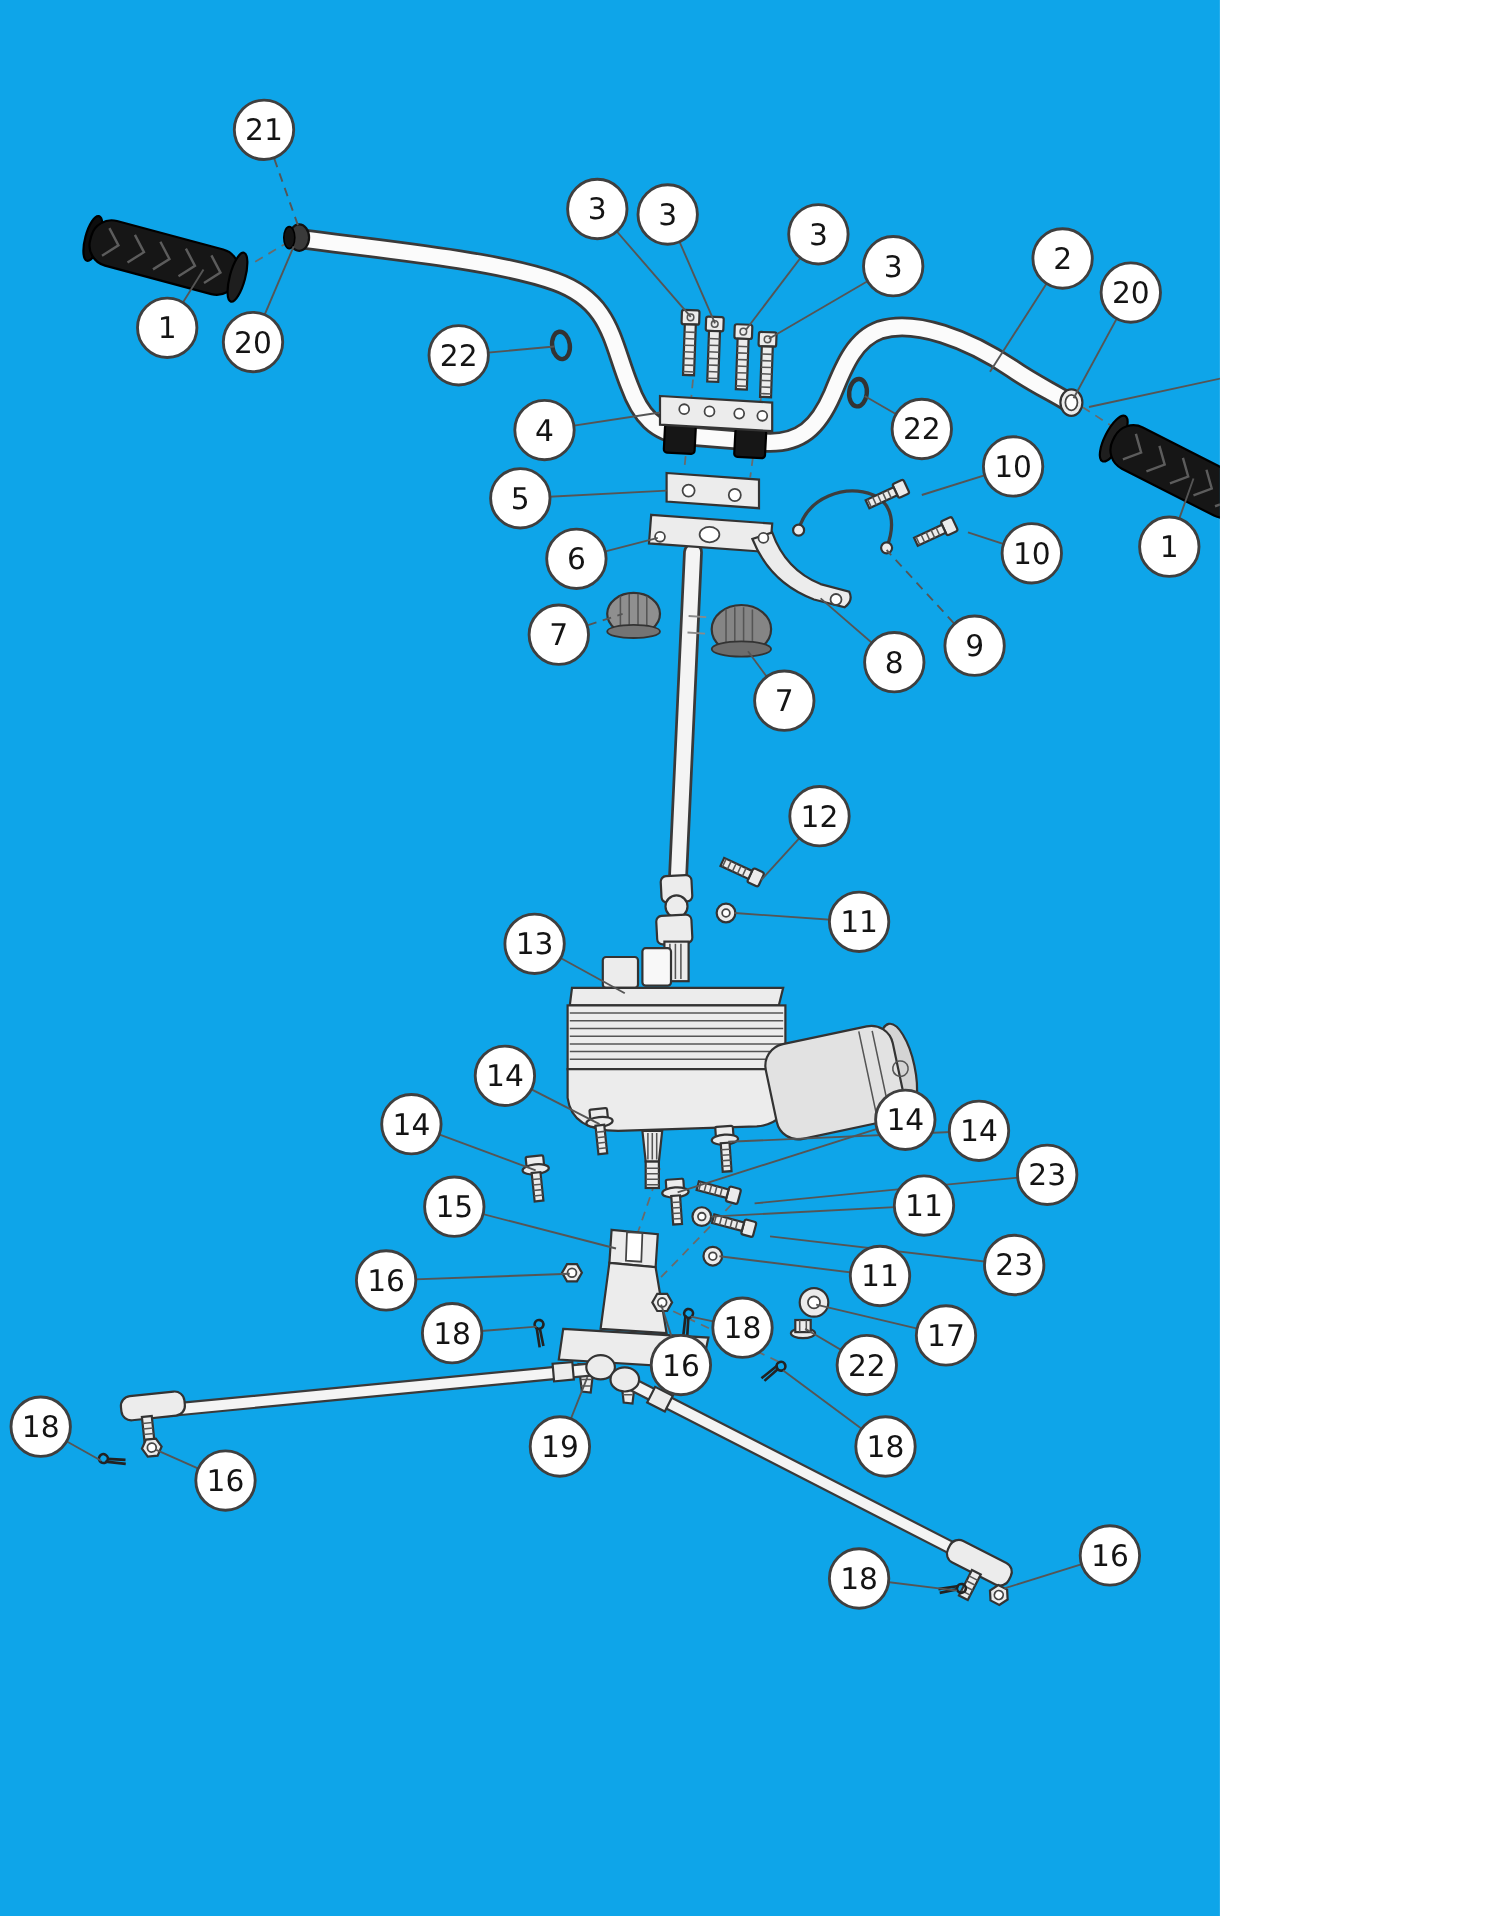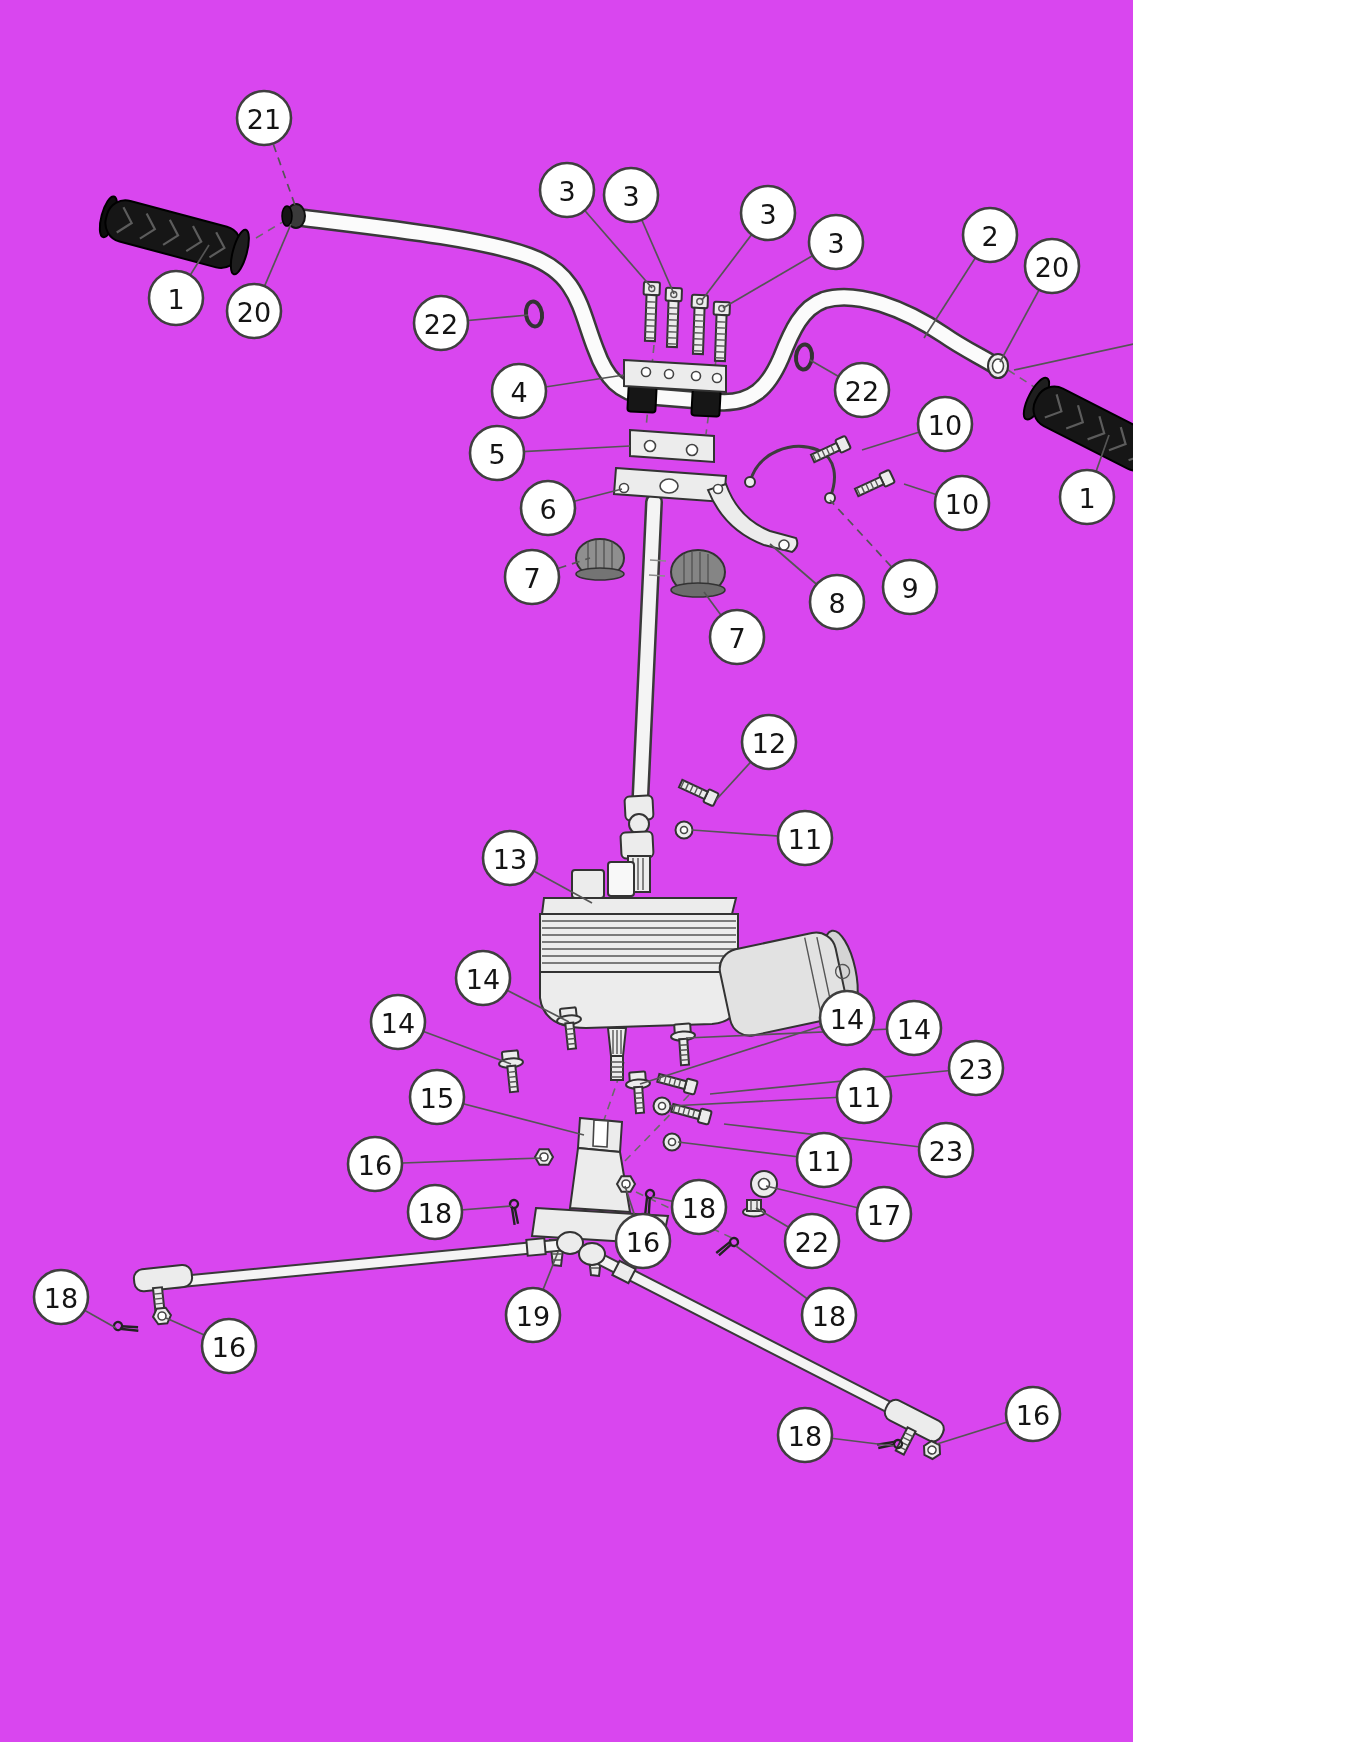--- a/index.html
+++ b/index.html
@@ -1,17 +1,17 @@
 <!DOCTYPE html>
 <html><head>
 <meta charset="utf-8">
 <style>
   html,body{margin:0;padding:0;background:#ffffff;}
-  .page{width:1109px;height:1742px;position:relative;background:#d946ef;overflow:hidden;
-        font-family:"DejaVu Sans", sans-serif;padding-left:24px;}
+  .page{width:1109px;height:1742px;position:relative;background:#0ea5e9;overflow:hidden;
+        font-family:"DejaVu Sans", sans-serif;}
   svg{display:block;}
   .part{fill:#ececec;stroke:#333;stroke-width:2;}
   .part-light{fill:#f8f8f8;stroke:#333;stroke-width:2;}
   .part-dark{fill:#161616;stroke:#000;stroke-width:2;}
   .hole{fill:#ffffff;stroke:#444;stroke-width:1.6;}
   .detail{fill:none;stroke:#555;stroke-width:1.4;}
   .detail-lt{fill:none;stroke:#8a8a8a;stroke-width:1.6;}
   .tube-outer{fill:none;stroke:#3a3a3a;stroke-width:19;stroke-linecap:round;}
   .tube-inner{fill:none;stroke:#fbfbfb;stroke-width:14;stroke-linecap:round;}
   .col-outer{fill:none;stroke:#3a3a3a;stroke-width:18;stroke-linecap:round;}

